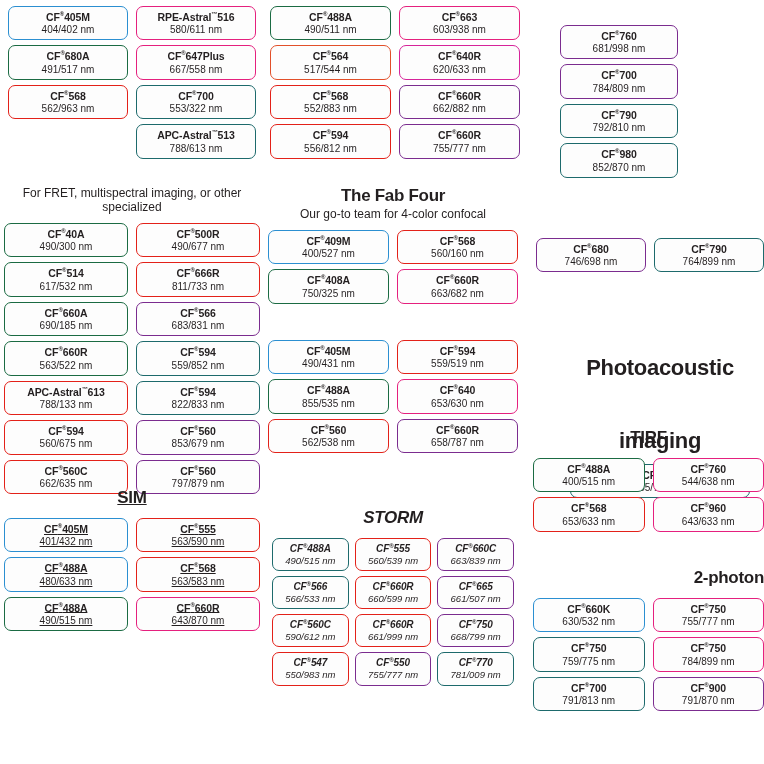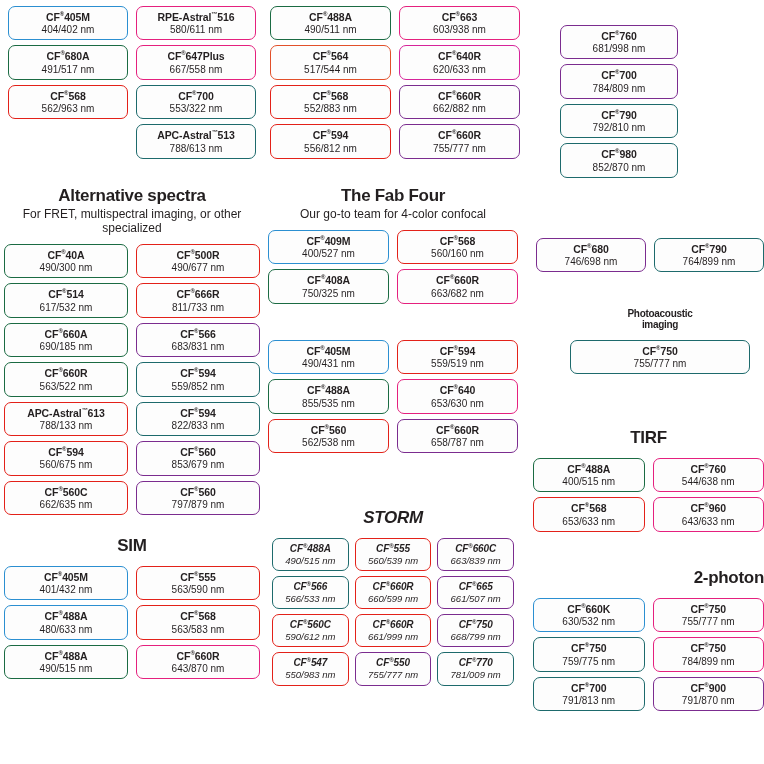--- a/index.html
+++ b/index.html
@@ -65,21 +65,21 @@
     letter-spacing: -0.3px;
     margin: 0 0 1px 0;
     color: #231f20;
   }
   .sec-sub {
     text-align: center;
     font-size: 12px;
     margin: 0 0 9px 0;
     color: #231f20;
   }
-  .sec-title.small { font-size: 10px; }
+  .sec-title.small { font-size: 22px; margin-top: 47px; }
 
   
   .board {
     position: relative;
     width: 764px;
     height: 764px;
   }
   .panel { position: absolute; }
   .cols { display: flex; gap: 8px; }
   .col { flex: 1 1 0; min-width: 0; }
@@ -186,21 +186,20 @@
           <div class="spec">792/810 nm</div>
         </div>
         <div class="pill c-teal">
           <div class="name">CF<sup>®</sup>980</div>
           <div class="spec">852/870 nm</div>
         </div>
       </div>
   </div>
 
   <div class="panel" style="left:4px; top:186px; width:256px;">
-    <div class="sec-title">Alternative spectra</div>
     <div class="sec-sub">For FRET, multispectral imaging, or other specialized</div>
     <div class="cols">
       <div class="col">
           <div class="pill c-green">
             <div class="name">CF<sup>®</sup>40A</div>
             <div class="spec">490/300 nm</div>
           </div>
           <div class="pill c-green">
             <div class="name">CF<sup>®</sup>514</div>
             <div class="spec">617/532 nm</div>
@@ -312,21 +311,21 @@
             <div class="spec">653/630 nm</div>
           </div>
           <div class="pill c-purple">
             <div class="name">CF<sup>®</sup>660R</div>
             <div class="spec">658/787 nm</div>
           </div>
         </div>
     </div>
   </div>
 
-  <div class="panel" style="left:4px; top:536px; width:256px;">
+  <div class="panel" style="left:4px; top:488px; width:256px;text-decoration:underline;">
     <div class="sec-title" style="margin-bottom:10px;">SIM</div>
     <div class="cols">
       <div class="col">
           <div class="pill c-blue">
             <div class="name">CF<sup>®</sup>405M</div>
             <div class="spec">401/432 nm</div>
           </div>
           <div class="pill c-blue">
             <div class="name">CF<sup>®</sup>488A</div>
             <div class="spec">480/633 nm</div>

